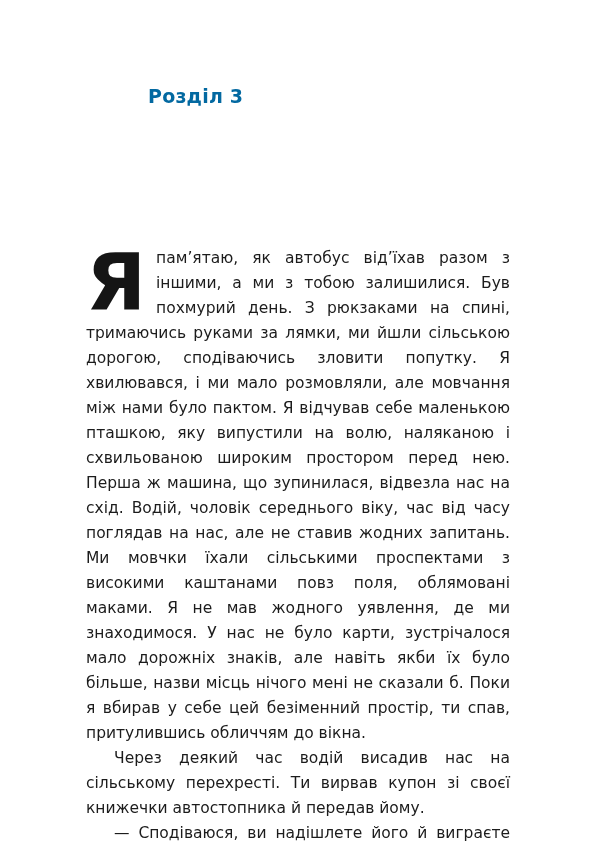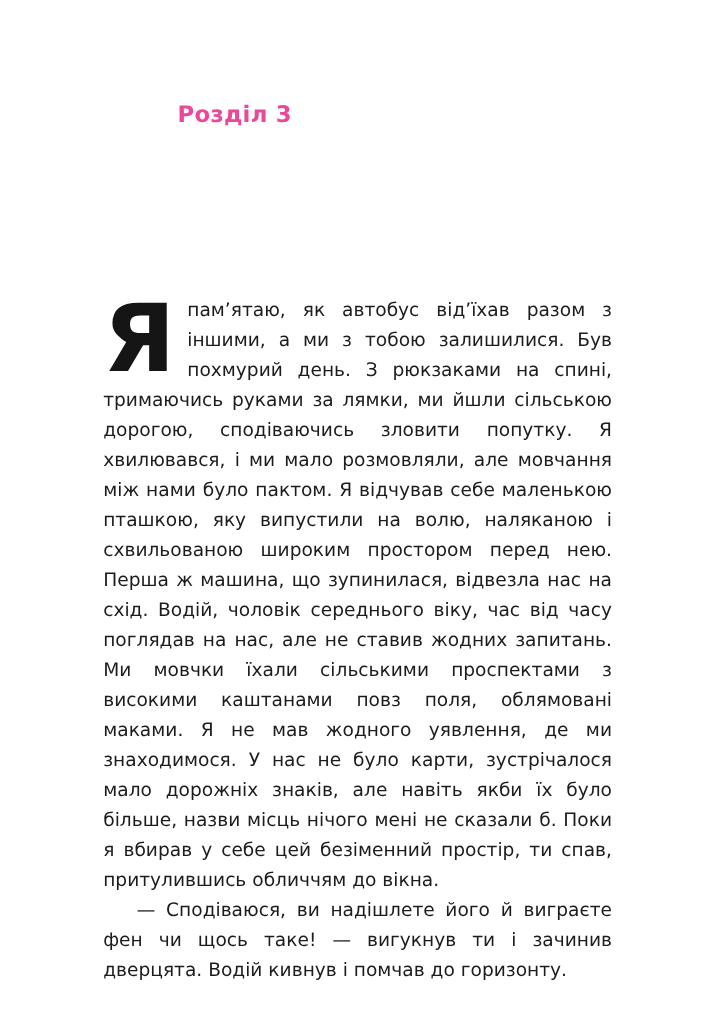--- a/index.html
+++ b/index.html
@@ -17,21 +17,21 @@
     font-family: "DejaVu Sans", "Liberation Sans", sans-serif;
     color: #1c1c1c;
     overflow: hidden;
   }
   .chapter-heading {
     font-size: 19px;
     font-weight: bold;
     margin: 0 0 0 62px;
     padding: 0;
     letter-spacing: 0.2px;
-    color: #ec4899;
+    color: #0369a1;
   }
   .body-text {
     margin-top: 139px;
     font-size: 15.5px;
     line-height: 25px;
     text-align: justify;
     color: #1c1c1c;
   }
   .para {
     margin: 0;
@@ -53,18 +53,19 @@
 <body>
 
 <div class="page">
 
   <h1 class="chapter-heading">Розділ 3</h1>
 
   <div class="body-text">
 
     <p class="para"><span class="dropcap">Я</span><span>пам’ятаю, як автобус від’їхав разом з іншими, а ми з тобою залишилися. Був похмурий день. З рюкзаками на спині, тримаючись руками за лямки, ми йшли сільською дорогою, сподіваючись зловити попутку. Я хвилювався, і ми мало розмовляли, але мовчання між нами було пактом. Я відчував себе маленькою пташкою, яку випустили на волю, наляканою і схвильованою широким простором перед нею. Перша ж машина, що зупинилася, відвезла нас на схід. Водій, чоловік середнього віку, час від часу поглядав на нас, але не ставив жодних запитань. Ми мовчки їхали сільськими проспектами з високими каштанами повз поля, облямовані маками. Я не мав жодного уявлення, де ми знаходимося. У нас не було карти, зустрічалося мало дорожніх знаків, але навіть якби їх було більше, назви місць нічого мені не сказали б. Поки я вбирав у себе цей безіменний простір, ти спав, притулившись обличчям до вікна.</span></p>
 
+    <p class="para indent">Через деякий час водій висадив нас на сільському перехресті. Ти вирвав купон зі своєї книжечки автостопника й передав йому.</p>
 
     <p class="para indent">— Сподіваюся, ви надішлете його й виграєте фен чи щось таке! — вигукнув ти і зачинив дверцята. Водій кивнув і помчав до горизонту.</p>
 
   </div>
 
 </div>
 
 </body></html>

